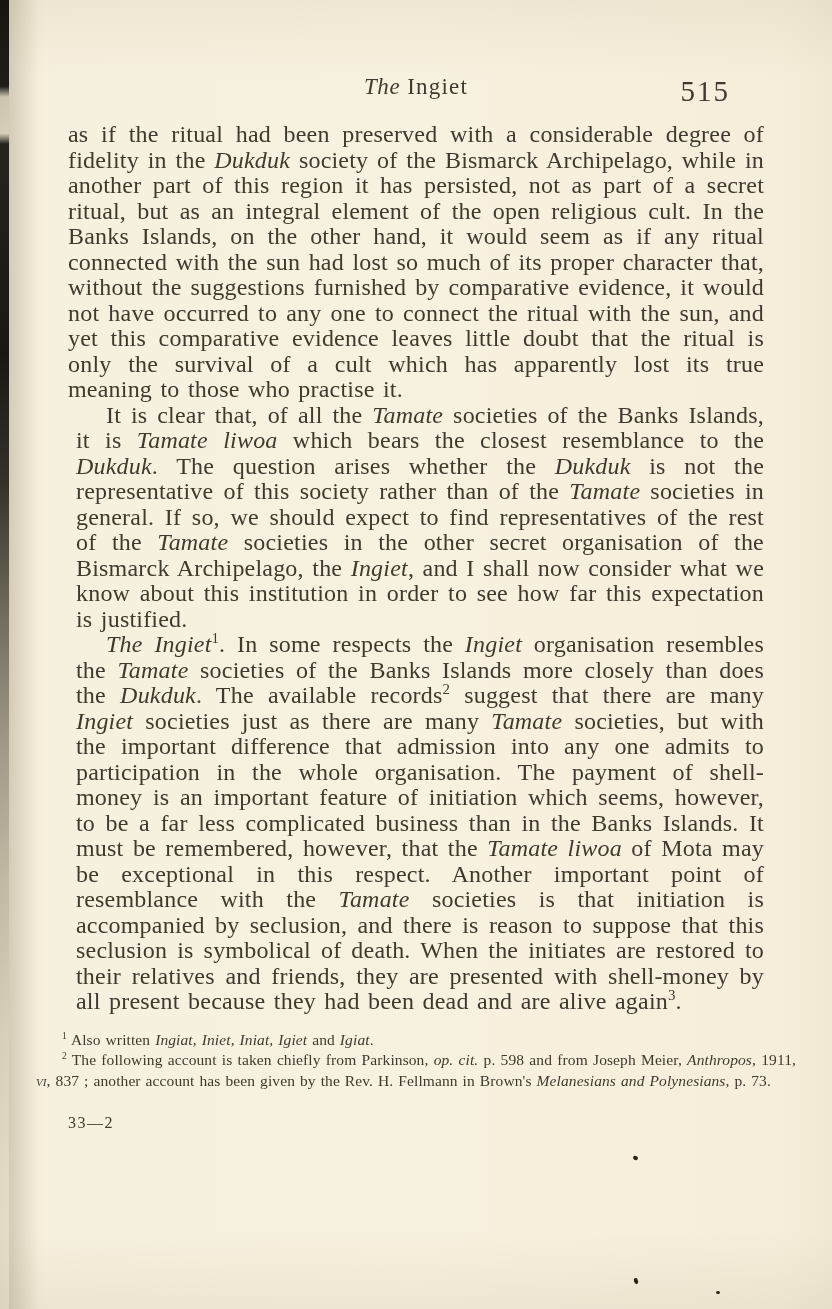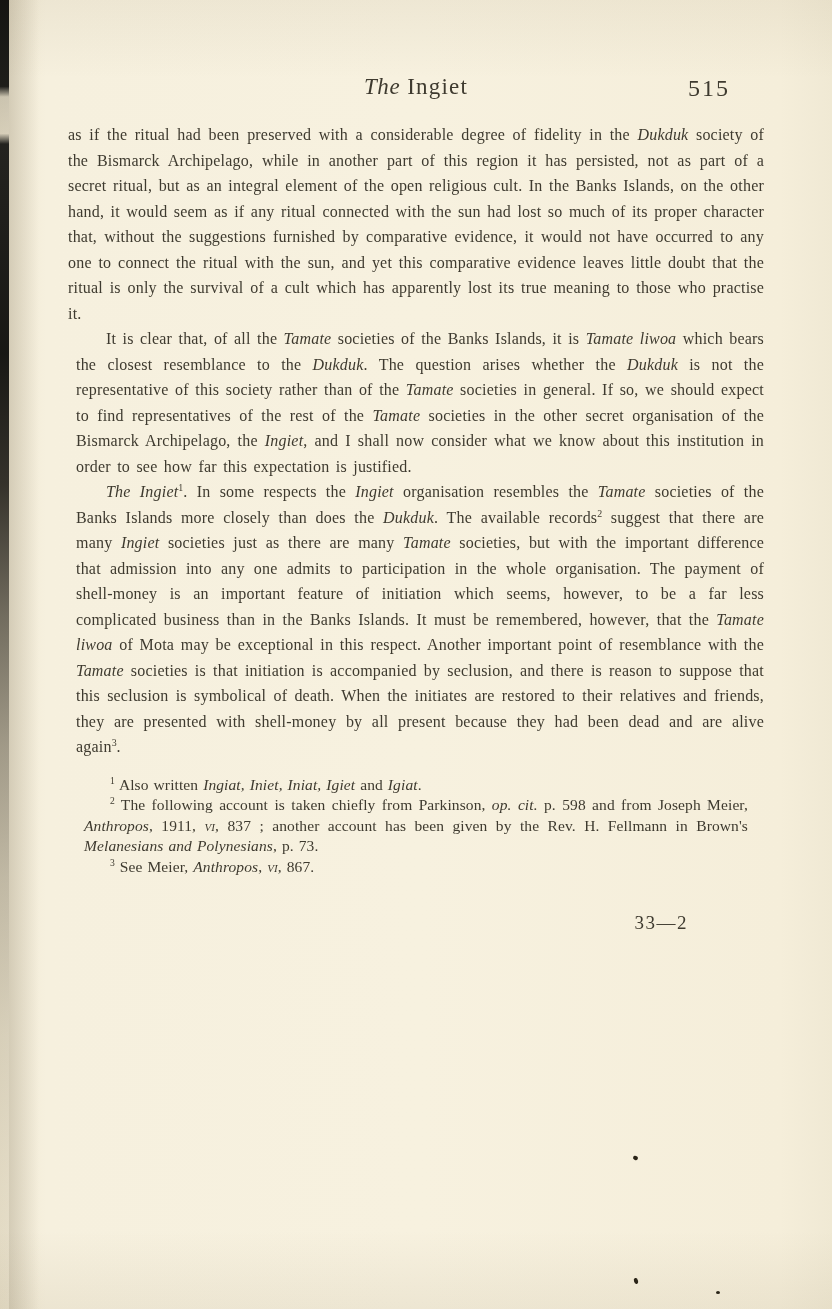--- a/index.html
+++ b/index.html
@@ -29,41 +29,41 @@
       rgba(52,42,22,.13) 79%, rgba(60,48,26,.08) 90%,
       rgba(60,48,26,.05) 100%);
   }
   .binding-soft{
     position:absolute;left:9px;top:0;width:30px;height:100%;z-index:2;
     background:linear-gradient(90deg,rgba(50,38,16,.15),rgba(50,38,16,0));
   }
   .page-header{position:relative;margin:74px 68px 0;height:32px;z-index:4;}
   .running-title{text-align:center;font-size:23px;letter-spacing:1.2px;}
   .running-title .it{font-style:italic;margin-right:7px;letter-spacing:.6px;}
-  .page-number{position:absolute;right:34px;top:1px;font-size:24px;letter-spacing:2px;}
+  .page-number{position:absolute;right:34px;top:1px;font-size:29px;letter-spacing:2px;}
   .body-text{
     margin:16px 68px 0;z-index:4;position:relative;
-    font-size:16px;line-height:25.5px;
+    font-size:24px;line-height:25.5px;
     text-align:justify;letter-spacing:.2px;word-spacing:2.2px;
   }
   .para{margin:0;}
   .para.indent{text-indent:30px;margin-left:8px;}
   .it{font-style:italic;}
   .sc{font-variant:small-caps;font-style:italic;}
   sup{font-size:62%;line-height:0;vertical-align:super;letter-spacing:0;}
   .footnotes{
-    margin:15px 84px 0;z-index:4;position:relative;
+    margin:15px 36px 0;z-index:4;position:relative;
     font-size:15.5px;line-height:20.5px;
     text-align:justify;word-spacing:1px;letter-spacing:.1px;
   }
   .footnote{margin:0;text-indent:26px;}
   .signature{
-    margin:35px 68px 0;z-index:4;position:relative;
-    text-align:right;padding-right:76px;
-    font-size:19px;letter-spacing:1.5px;
+    margin:23px 68px 0;z-index:4;position:relative;
+    text-align:left;padding-right:76px;
+    font-size:16px;letter-spacing:1.5px;
   }
   .speck{position:absolute;background:#2a2417;border-radius:50%;z-index:5;}
   .speck.s1{left:633px;top:1156px;width:5px;height:4px;transform:rotate(20deg);}
   .speck.s2{left:634px;top:1278px;width:4px;height:6px;transform:rotate(-15deg);}
   .speck.s3{left:716px;top:1291px;width:4px;height:3px;}
 </style>
 </head>
 <body>
 
 <div class="page">
@@ -79,21 +79,20 @@
 
   <main class="body-text">
       <p class="para"><span>as if the ritual had been preserved with a considerable degree of fidelity in the </span><span class="it">Dukduk</span><span> society of the Bismarck Archipelago, while in another part of this region it has persisted, not as part of a secret ritual, but as an integral element of the open religious cult.  In the Banks Islands, on the other hand, it would seem as if any ritual connected with the sun had lost so much of its proper character that, without the suggestions furnished by comparative evidence, it would not have occurred to any one to connect the ritual with the sun, and yet this comparative evidence leaves little doubt that the ritual is only the survival of a cult which has apparently lost its true meaning to those who practise it.</span></p>
       <p class="para indent"><span>It is clear that, of all the </span><span class="it">Tamate</span><span> societies of the Banks Islands, it is </span><span class="it">Tamate liwoa</span><span> which bears the closest resemblance to the </span><span class="it">Dukduk</span><span>.  The question arises whether the </span><span class="it">Dukduk</span><span> is not the representative of this society rather than of the </span><span class="it">Tamate</span><span> societies in general.  If so, we should expect to find representatives of the rest of the </span><span class="it">Tamate</span><span> societies in the other secret organisation of the Bismarck Archipelago, the </span><span class="it">Ingiet</span><span>, and I shall now consider what we know about this institution in order to see how far this expectation is justified.</span></p>
       <p class="para indent"><span class="it">The Ingiet</span><sup>1</sup><span>.  In some respects the </span><span class="it">Ingiet</span><span> organisation resembles the </span><span class="it">Tamate</span><span> societies of the Banks Islands more closely than does the </span><span class="it">Dukduk</span><span>.  The available records</span><sup>2</sup><span> suggest that there are many </span><span class="it">Ingiet</span><span> societies just as there are many </span><span class="it">Tamate</span><span> societies, but with the important difference that admission into any one admits to participation in the whole organisation.  The payment of shell-money is an important feature of initiation which seems, however, to be a far less complicated business than in the Banks Islands.  It must be remembered, however, that the </span><span class="it">Tamate liwoa</span><span> of Mota may be exceptional in this respect.  Another important point of resemblance with the </span><span class="it">Tamate</span><span> societies is that initiation is accompanied by seclusion, and there is reason to suppose that this seclusion is symbolical of death.  When the initiates are restored to their relatives and friends, they are presented with shell-money by all present because they had been dead and are alive again</span><sup>3</sup><span>.</span></p>
     </main>
 
   <section class="footnotes">
       <p class="footnote"><sup>1</sup><span> Also written </span><span class="it">Ingiat, Iniet, Iniat, Igiet</span><span> and </span><span class="it">Igiat</span><span>.</span></p>
       <p class="footnote"><sup>2</sup><span> The following account is taken chiefly from Parkinson, </span><span class="it">op. cit.</span><span> p. 598 and from Joseph Meier, </span><span class="it">Anthropos</span><span>, 1911, </span><span class="sc">vi</span><span>, 837 ; another account has been given by the Rev. H. Fellmann in Brown's </span><span class="it">Melanesians and Polynesians</span><span>, p. 73.</span></p>
-      <p class="footnote"><sup>3</sup><span> See Meier, </span><span class="it">Anthropos</span><span>, </span><span class="sc">vi</span><span>, 867.</span></p>
     </section>
 
   <div class="signature">33—2</div>
 
   <div class="speck s1"></div>
   <div class="speck s2"></div>
   <div class="speck s3"></div>
 </div>
 
 </body></html>

